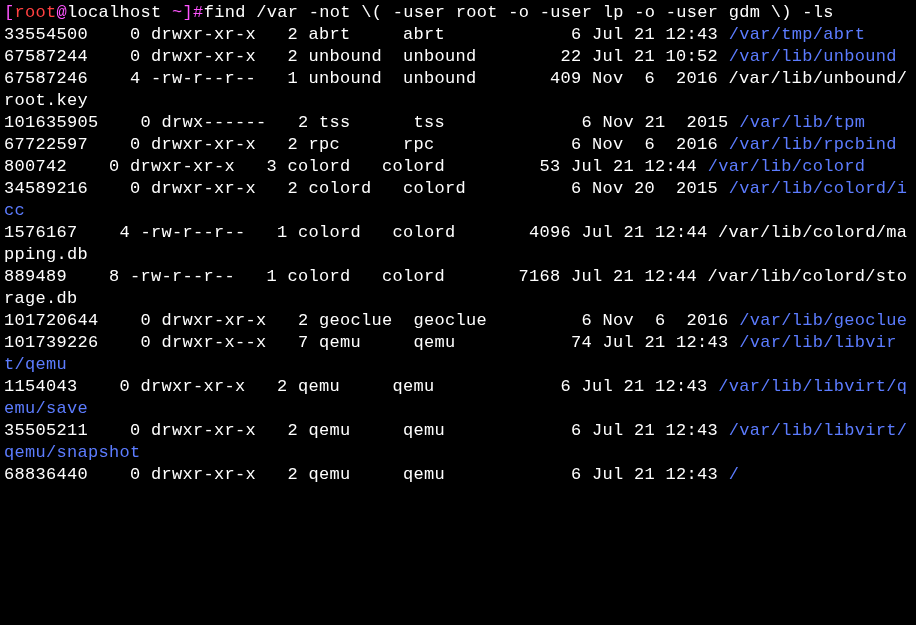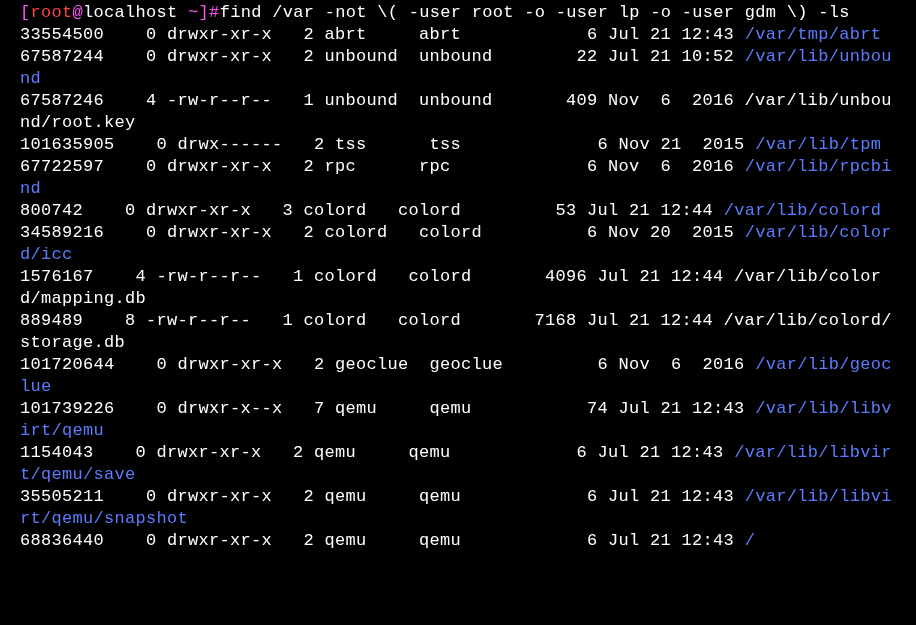--- a/index.html
+++ b/index.html
@@ -10,21 +10,21 @@
     height: 625px;
     overflow: hidden;
   }
   .terminal {
     font-family: "Consolas", "Menlo", "Courier New", monospace;
     font-size: 17px;
     line-height: 22px;
     color: #fff;
     white-space: pre-wrap;
     word-break: break-all;
-    padding: 2px 20px;
+    padding: 2px 4px;
     letter-spacing: 0.3px;
   }
   .prompt-bracket { color: #ff55ff; }
   .prompt-user    { color: #ff4040; }
   .prompt-at      { color: #ff55ff; }
   .prompt-host    { color: #ffffff; }
   .prompt-path    { color: #ff55ff; }
   .cmd            { color: #ffffff; }
   .blue           { color: #5c7cff; }
   .out            { color: #ffffff; }

